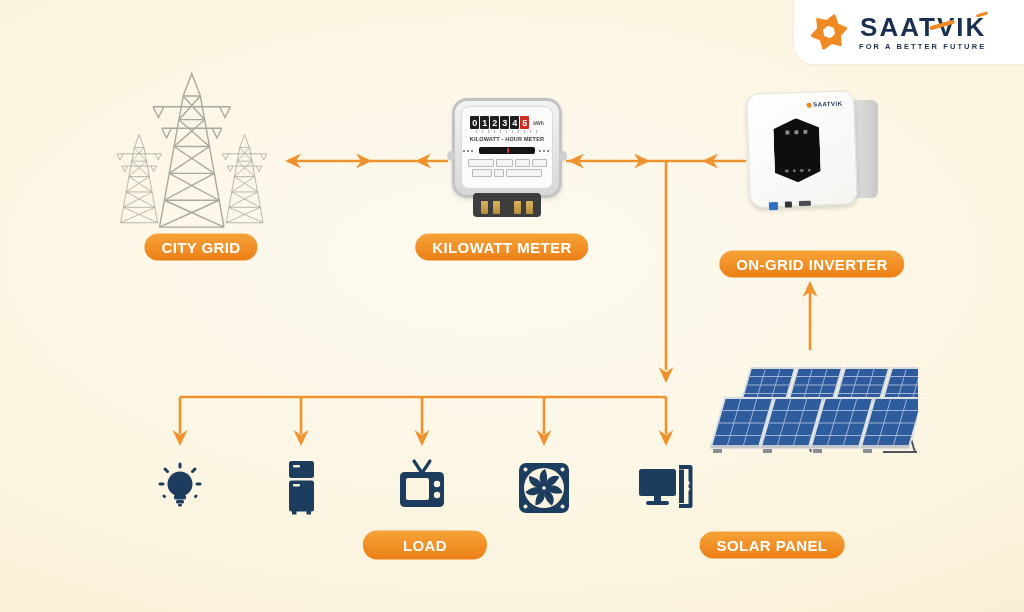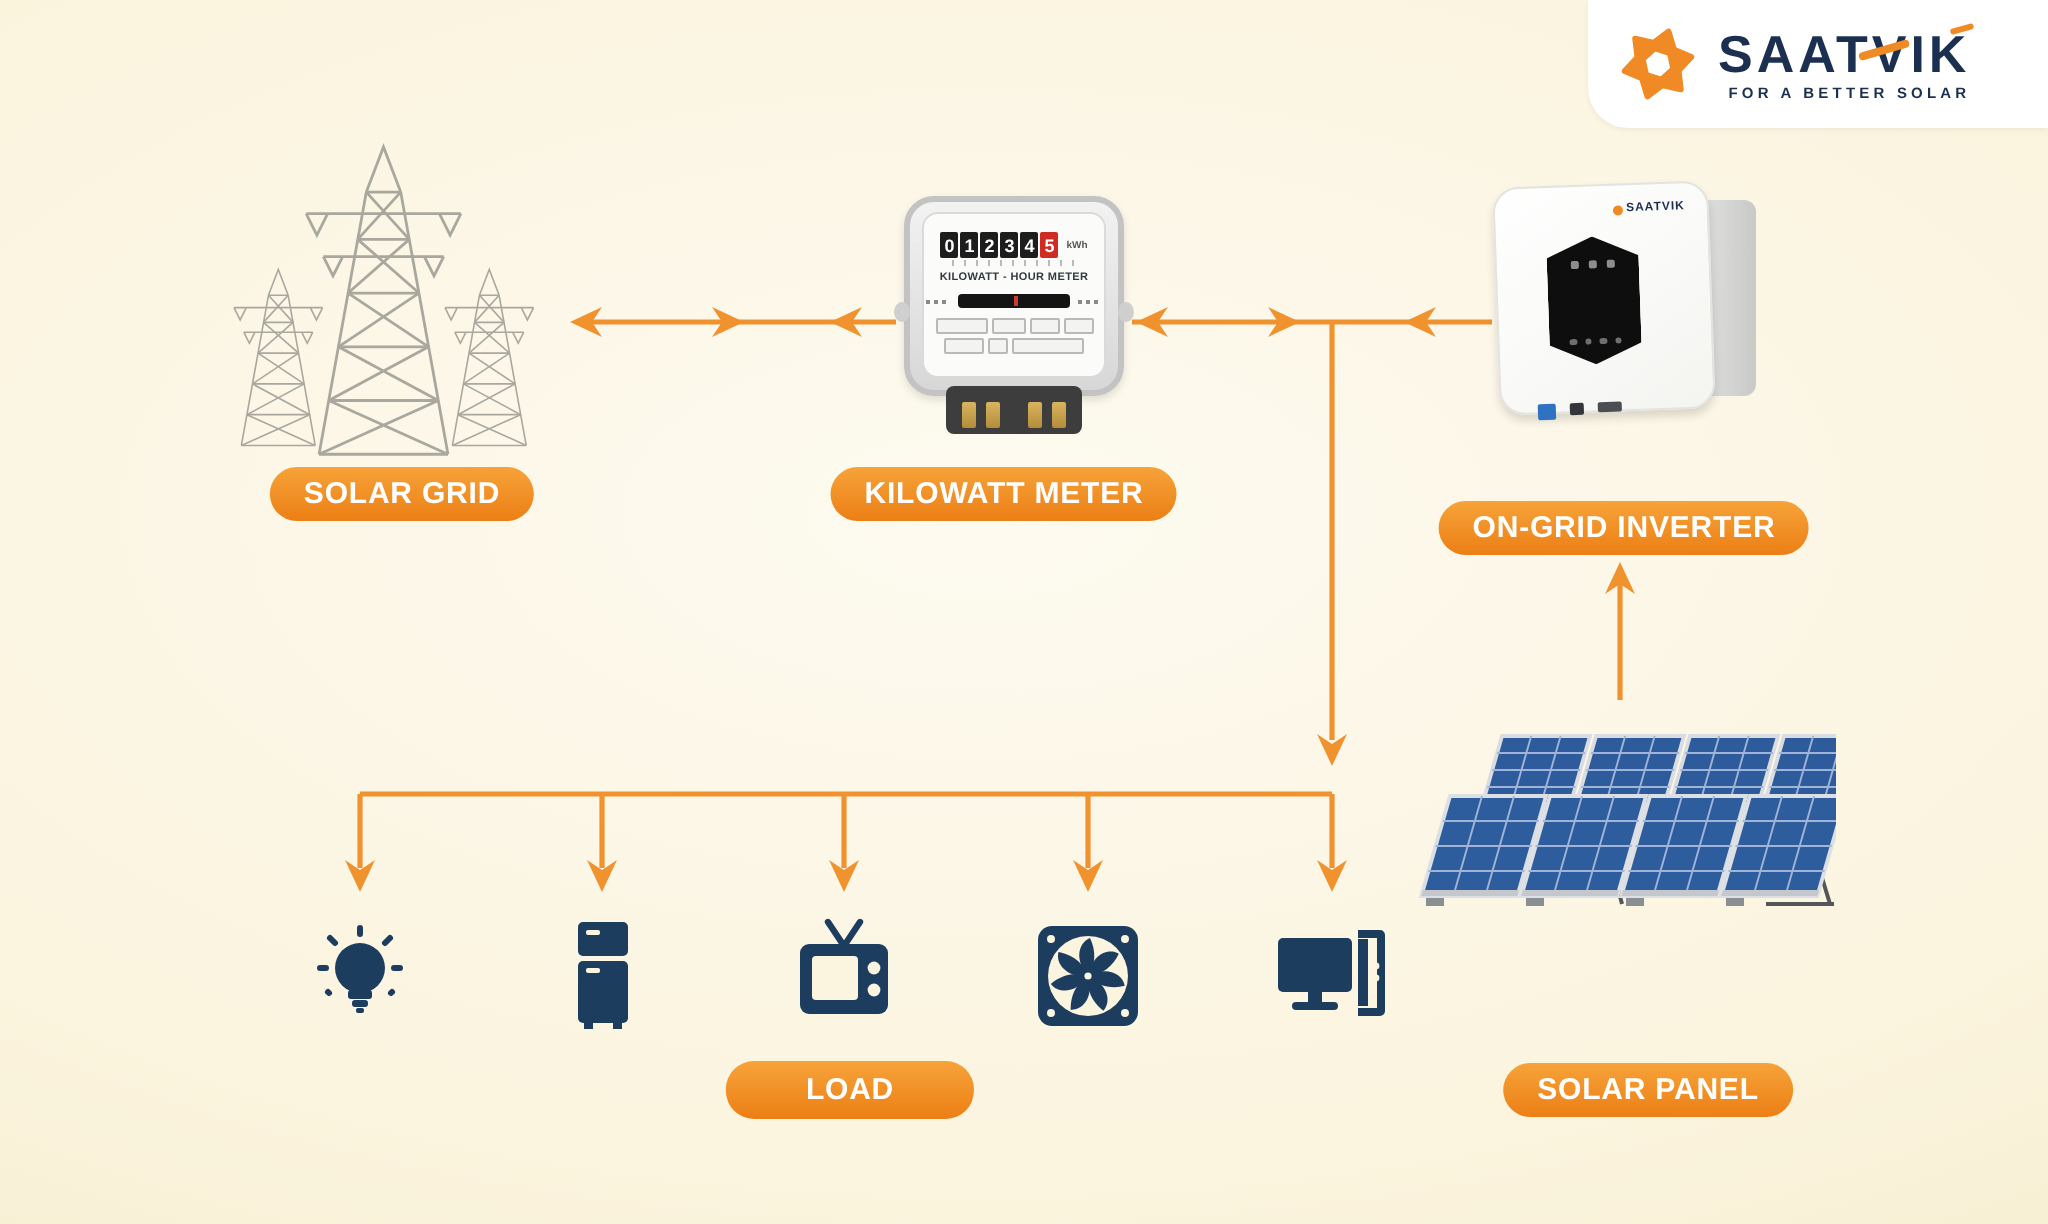--- a/index.html
+++ b/index.html
@@ -130,21 +130,21 @@
       <polygon points="0,-17 7,-7 -7,-7" transform="rotate(180)"></polygon>
       <polygon points="0,-17 7,-7 -7,-7" transform="rotate(240)"></polygon>
       <polygon points="0,-17 7,-7 -7,-7" transform="rotate(300)"></polygon>
     </g>
     <circle cx="21" cy="23" r="5" fill="#fff"></circle>
   </svg>
   <div class="logo-text">
     <span class="logo-brand">SAATVIK</span>
     <span class="logo-slash slash-a"></span>
     <span class="logo-slash slash-k"></span>
-    <span class="logo-tagline">FOR A BETTER SOLAR</span>
+    <span class="logo-tagline">FOR A BETTER FUTURE</span>
   </div>
 </div>
 
 <svg class="abs" style="left:106px;top:62px;" width="168" height="172" viewBox="0 0 172 172">
   <defs>
     <g id="pylon" fill="none" stroke="#a8a89e" stroke-width="1.3">
       <path d="M8,150 L30,28 M68,150 L46,28 M30,28 L38,7 L46,28"></path>
       <path d="M8,150 H68 M12.5,125 H63.5 M17,100 H59 M21.5,75 H54.5 M26,50 H50 M30,28 H46"></path>
       <path d="M8,150 L63.5,125 M68,150 L12.5,125 M12.5,125 L59,100 M63.5,125 L17,100
                M17,100 L54.5,75 M59,100 L21.5,75 M21.5,75 L50,50 M54.5,75 L26,50
@@ -350,17 +350,17 @@
       <rect x="20" y="40" width="7" height="5"></rect>
       <rect x="12" y="45" width="23" height="4" rx="2"></rect>
       <path d="M45,9 h11 a2.5,2.5 0 0 1 2.5,2.5 v38 a2.5,2.5 0 0 1 -2.5,2.5 h-11 v-4 h9.5 v-35 h-9.5 Z"></path>
       <rect x="45" y="13.5" width="5" height="33.5"></rect>
     </g>
     <circle cx="54" cy="27" r="1.7" fill="#fbf4df"></circle>
     <circle cx="54" cy="33" r="1.7" fill="#fbf4df"></circle>
   </svg>
 </div>
 
-<div class="badge" style="left:201px;top:247px">SOLAR GRID</div>
+<div class="badge" style="left:201px;top:247px">CITY GRID</div>
 <div class="badge" style="left:502px;top:247px">KILOWATT METER</div>
 <div class="badge" style="left:812px;top:264px">ON-GRID INVERTER</div>
 <div class="badge badge-wide" style="left:425px;top:545px">LOAD</div>
-<div class="badge" style="left:824px;top:545px">SOLAR PANEL</div>
+<div class="badge" style="left:772px;top:545px">SOLAR PANEL</div>
 
 </body></html>

